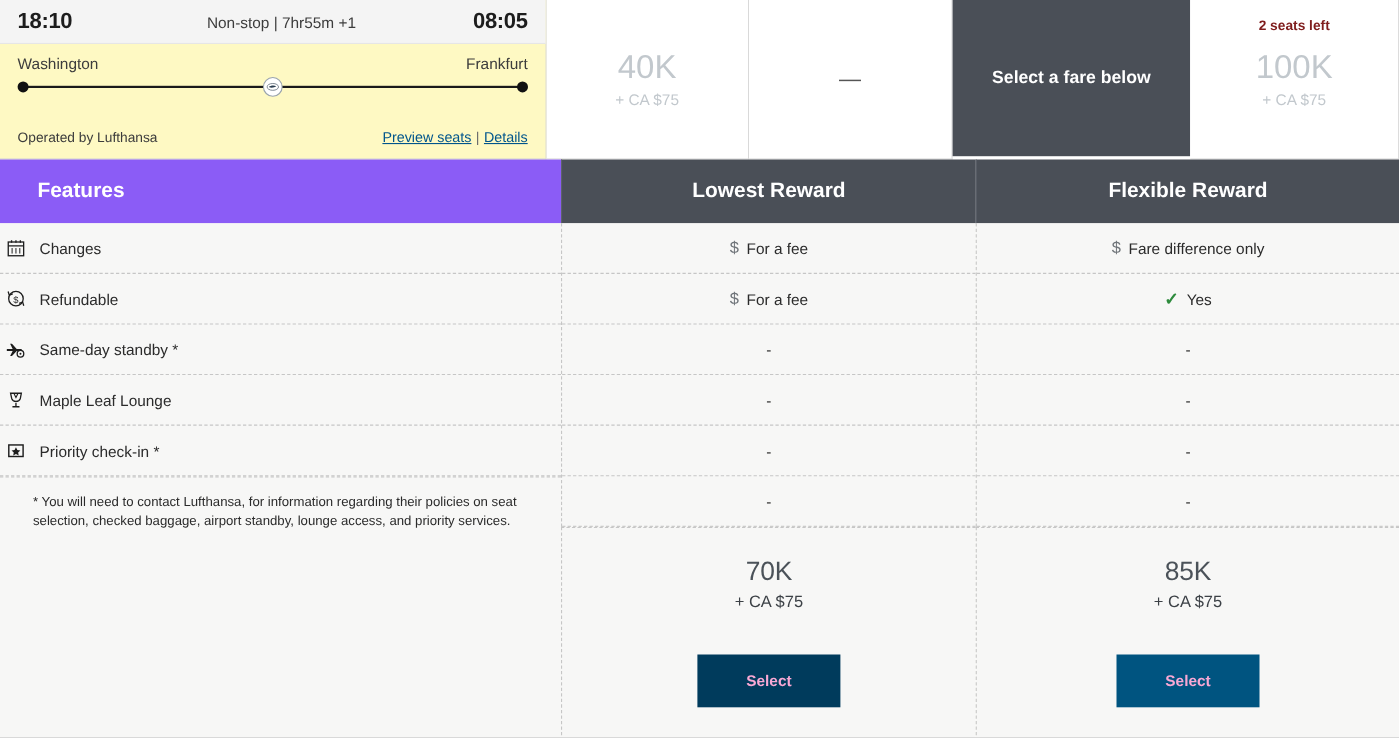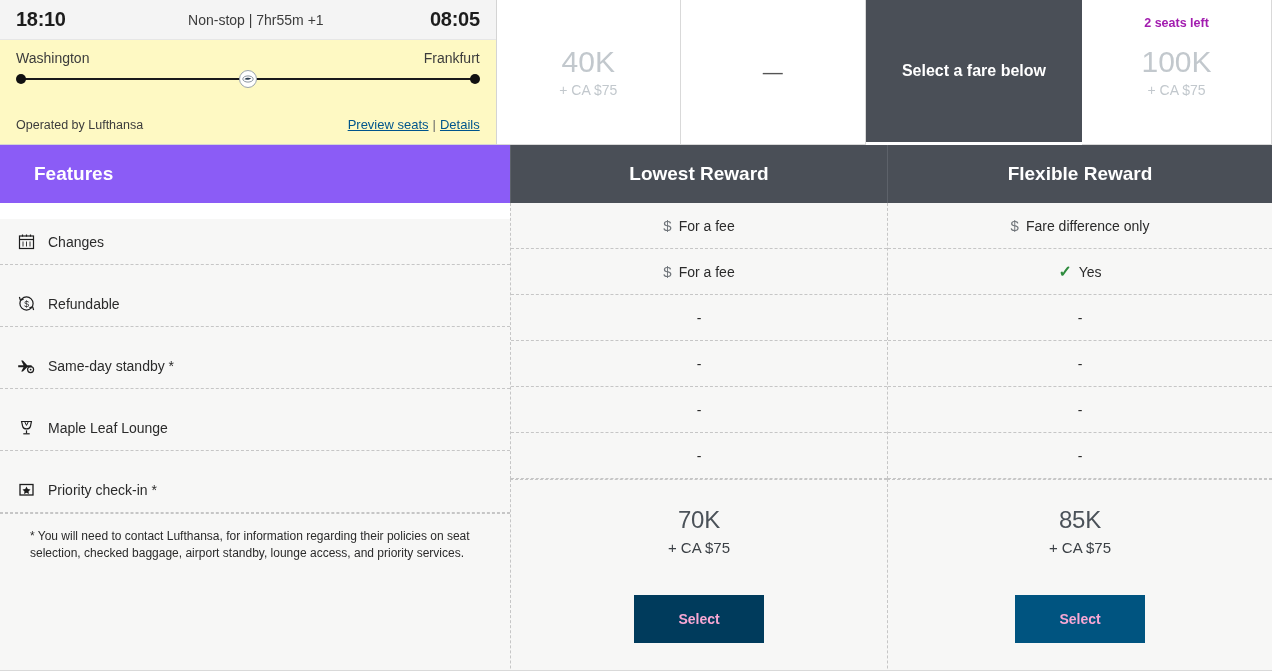--- a/index.html
+++ b/index.html
@@ -98,21 +98,21 @@
   .fare-cell.c2 { width: 190px; }
   .fare-cell.c4 { width: 195px; }
   .fare-cell .miles {
     font-size: 30px; color: #c2c8cd; font-weight: 400; line-height: 1.05;
   }
   .fare-cell .tax {
     font-size: 14px; color: #c2c8cd; margin-top: 4px;
   }
   .fare-cell .seats {
     position: absolute; top: 16px; left: 0; right: 0; text-align: center;
-    font-size: 12.5px; font-weight: bold; color: #a21caf;
+    font-size: 12.5px; font-weight: bold; color: #7f1d1d;
   }
   .fare-cell .dash {
     font-size: 20px; color: #555; line-height: 1;
   }
   .fare-cell.prompt {
     width: 222px;
     background: #4a4f57; border: none;
     color: #ffffff; font-size: 16px; font-weight: bold;
     height: 142px; align-self: flex-start;
   }
@@ -137,21 +137,21 @@
     border-left: 1px solid #5d626a;
   }
 
   .rows { background: #f7f7f6; }
   .row {
     height: 46px; display: flex; align-items: center;
     border-bottom: 1px dashed #c6c6c6;
     font-size: 14px; color: #2b2b2b;
   }
   .row.center { justify-content: center; }
-  .col-features .row { padding-left: 12px; margin-top: 16px; }
+  .col-features .row { padding-left: 0; }
   .col-features .rows,
   .col-low .rows,
   .col-flex .rows { position: relative; }
 
   .col-low .rows, .col-flex .rows { border-left: 1px dashed #c6c6c6; }
 
   .feat-icon {
     width: 28px; display: flex; align-items: center; justify-content: center;
     margin-right: 8px; color: #1d1d1d;
   }

